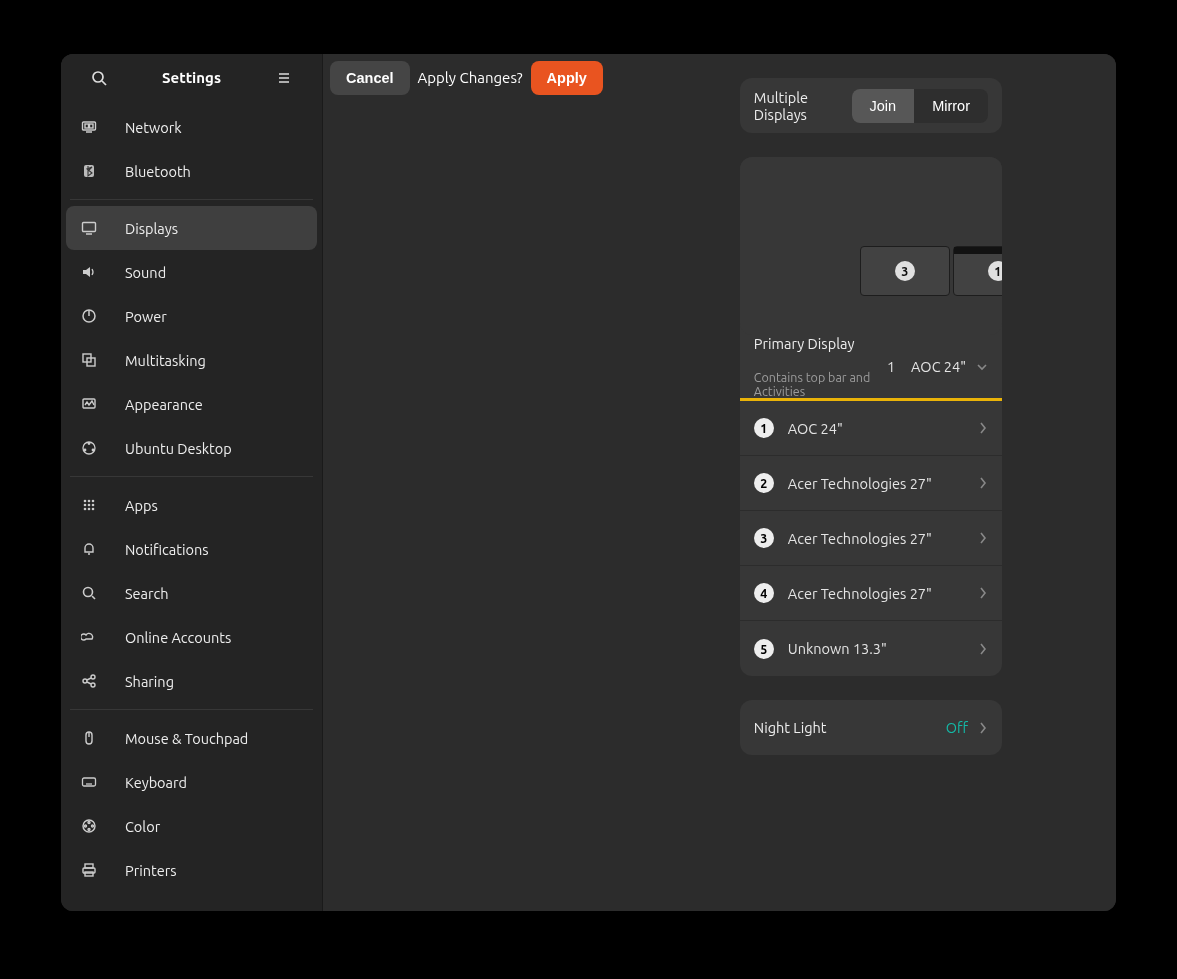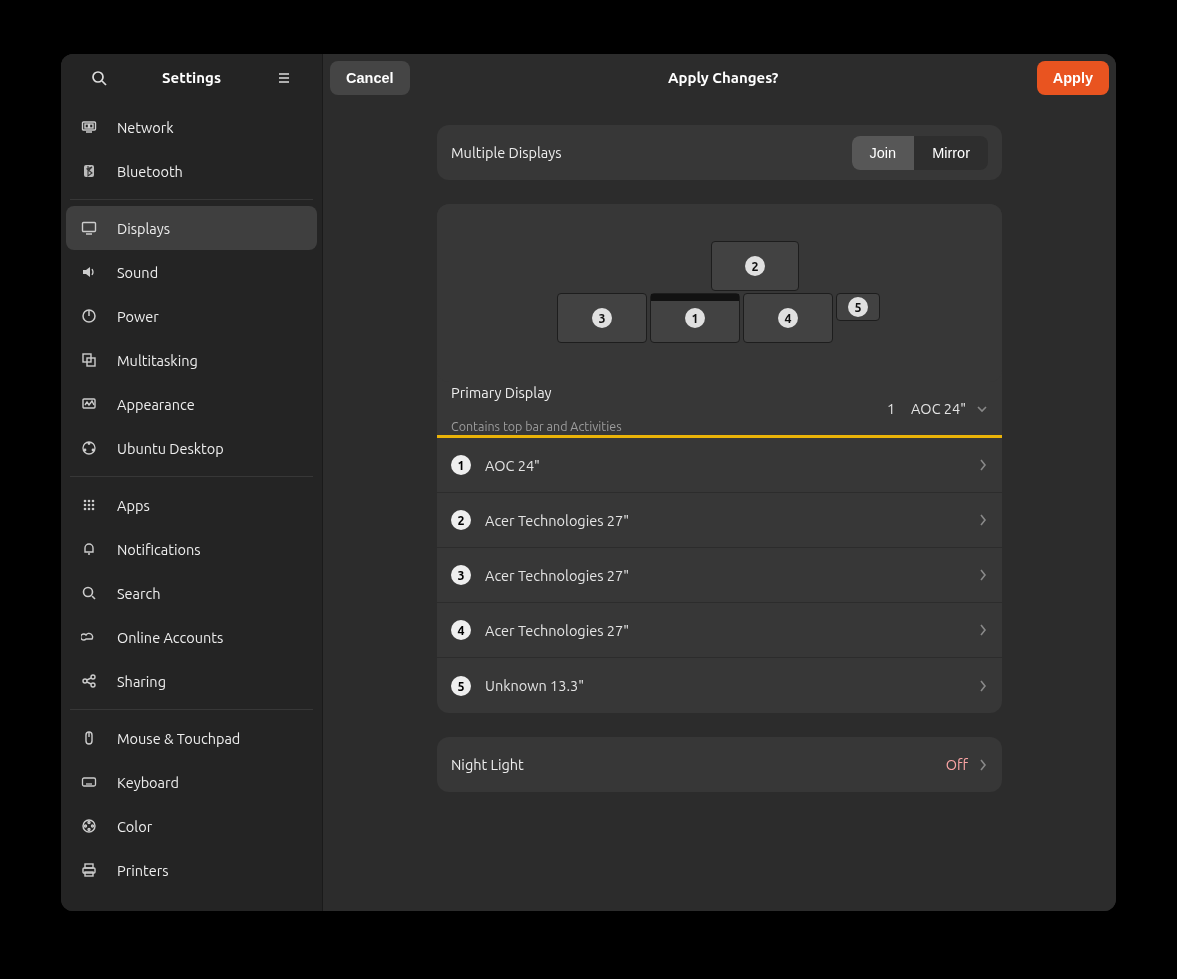--- a/index.html
+++ b/index.html
@@ -56,21 +56,21 @@
     cursor: pointer;
   }
   .sidebar-list {
     padding: 4px 5px;
     overflow-y: auto;
   }
   .sidebar-item {
     height: 44px;
     display: flex;
     align-items: center;
-    gap: 19px;
+    gap: 27px;
     padding: 0 14px;
     border-radius: 8px;
     cursor: pointer;
     color: #eee;
   }
   .sidebar-item.active {
     background: #3f3f3f;
   }
   .sidebar-item .micon {
     width: 18px;
@@ -82,34 +82,35 @@
   .sidebar-sep {
     height: 1px;
     background: #373737;
     margin: 6px 4px;
   }
 
   
   .main {
     flex: 1;
     display: flex;
-    flex-direction: column;
+    flex-direction: row;
     background: #2c2c2c;
+    gap: 16px;
   }
   .main-header {
     height: 47px;
     display: flex;
     align-items: center;
     padding: 0 7px;
     gap: 8px;
   }
   .main-header .title {
     flex: 1;
     text-align: center;
-    font-weight: 700;
+    font-weight: 400;
     font-size: 15px;
     color: #fff;
   }
   .btn {
     height: 34px;
     padding: 0 16px;
     border-radius: 8px;
     border: none;
     font-size: 14.5px;
     font-weight: 600;
@@ -187,21 +188,21 @@
     color:#111;
     font-weight:700;
     font-size:12.5px;
     display:flex;align-items:center;justify-content:center;
   }
   .numball.light { background:#eee; color:#000;}
 
   .disp-row { height:55px; display:flex; align-items:center; gap:14px; padding:0 14px; border-bottom:1px solid #2c2c2c; cursor:pointer;}
   .disp-row:last-child{border-bottom:none;}
   .chev { color:#888; font-size:16px; }
-  .dim { color:#fca5a5; }
+  .dim { color:#14b8a6; }
 
   svg { display:block; }
 </style>
 </head>
 <body>
 
 <div class="window">
 
   <div class="sidebar">
     <div class="sidebar-header">

